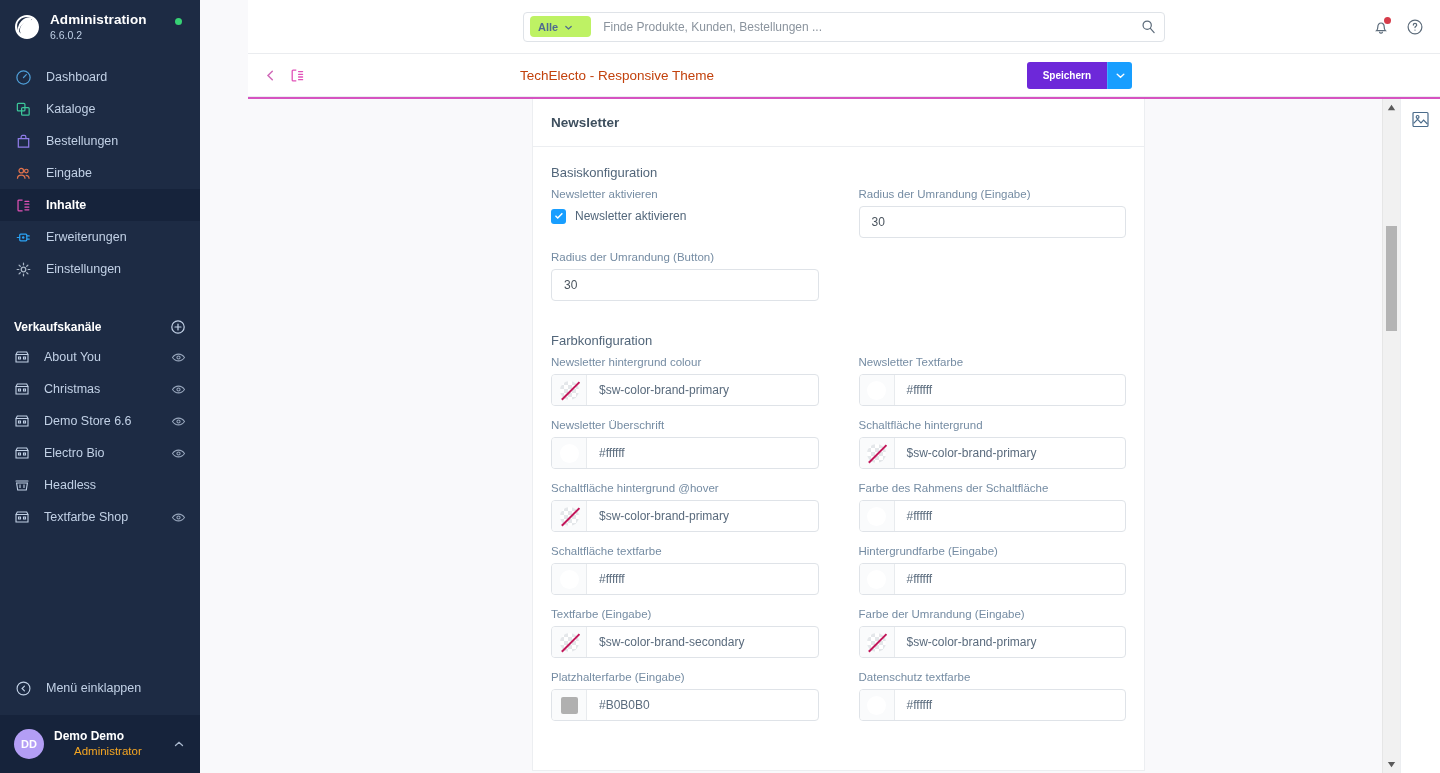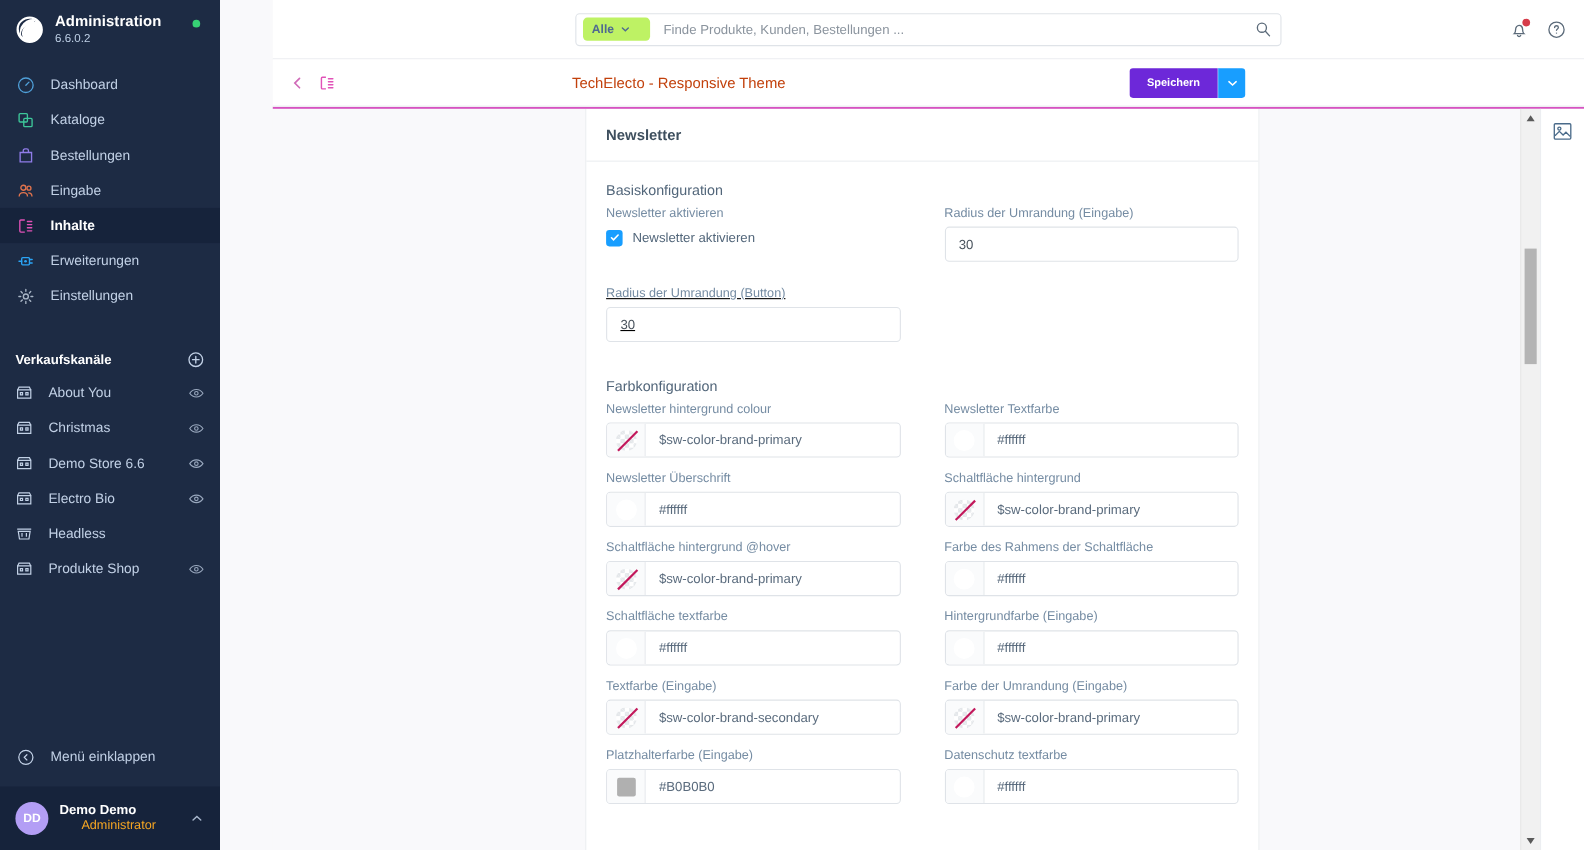--- a/index.html
+++ b/index.html
@@ -406,21 +406,21 @@
       </div>
 
       <div class="sb-chan">
         <span class="ico">
           <svg viewBox="0 0 16 16" width="16" height="16" fill="none" stroke="#c2d1e6" stroke-width="1.1">
             <path d="M2 5.5h12V13H2z"></path>
               <path d="M2 5.5L3.3 3h9.4l1.3 2.5"></path>
             <path d="M4.5 8h2v2h-2zM9.5 8h2v2h-2z"></path>
           </svg>
         </span>
-        <span class="nm">Produkte Shop</span>
+        <span class="nm">Textfarbe Shop</span>
         <span class="eye">
           <svg viewBox="0 0 16 16" width="15" height="15" fill="none" stroke="#c2d1e6" stroke-width="1.1">
             <path d="M1.6 8S4 4.4 8 4.4 14.4 8 14.4 8 12 11.6 8 11.6 1.6 8 1.6 8z"></path>
               <circle cx="8" cy="8" r="1.7"></circle>
           </svg>
         </span>
       </div>
     </div>
 
     <div class="sb-spacer"></div>
@@ -533,21 +533,21 @@
                   </span>
                   <span class="cblabel">Newsletter aktivieren</span>
                 </div>
               </div>
               <div class="field right">
                 <span class="flabel">Radius der Umrandung (Eingabe)</span>
                 <div class="txtbox">
                   <span>30</span>
                 </div>
               </div>
-              <div class="field" style="margin-top:10px;text-decoration:underline;">
+              <div class="field" style="">
                 <span class="flabel">Radius der Umrandung (Button)</span>
                 <div class="txtbox">
                   <span>30</span>
                 </div>
               </div>
               <div class="field right" style="margin-top:10px;"></div>
             </div>
 
             <div class="group-title" style="margin-top:19px;">Farbkonfiguration</div>
             <div class="grid">

